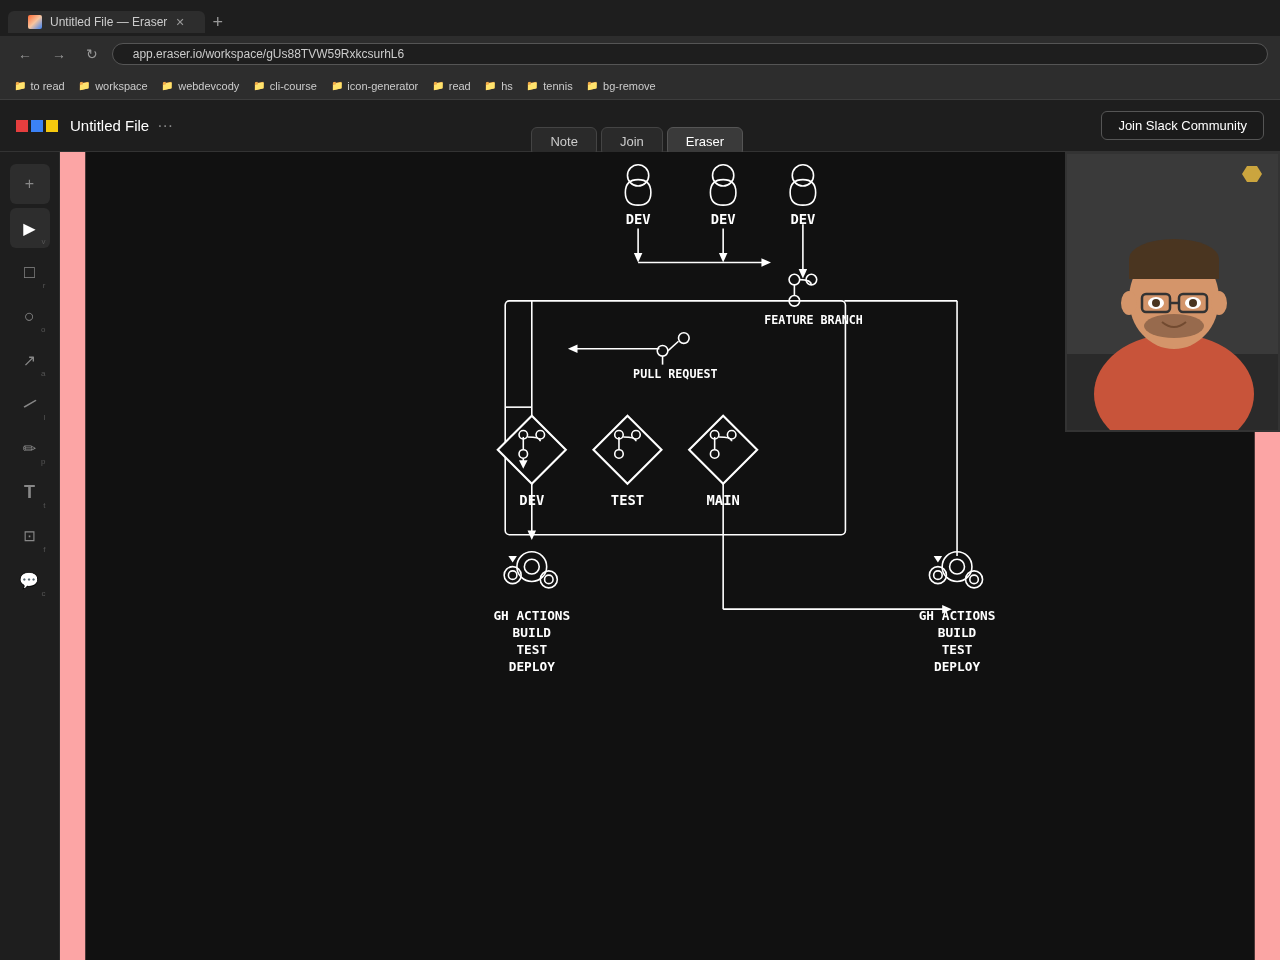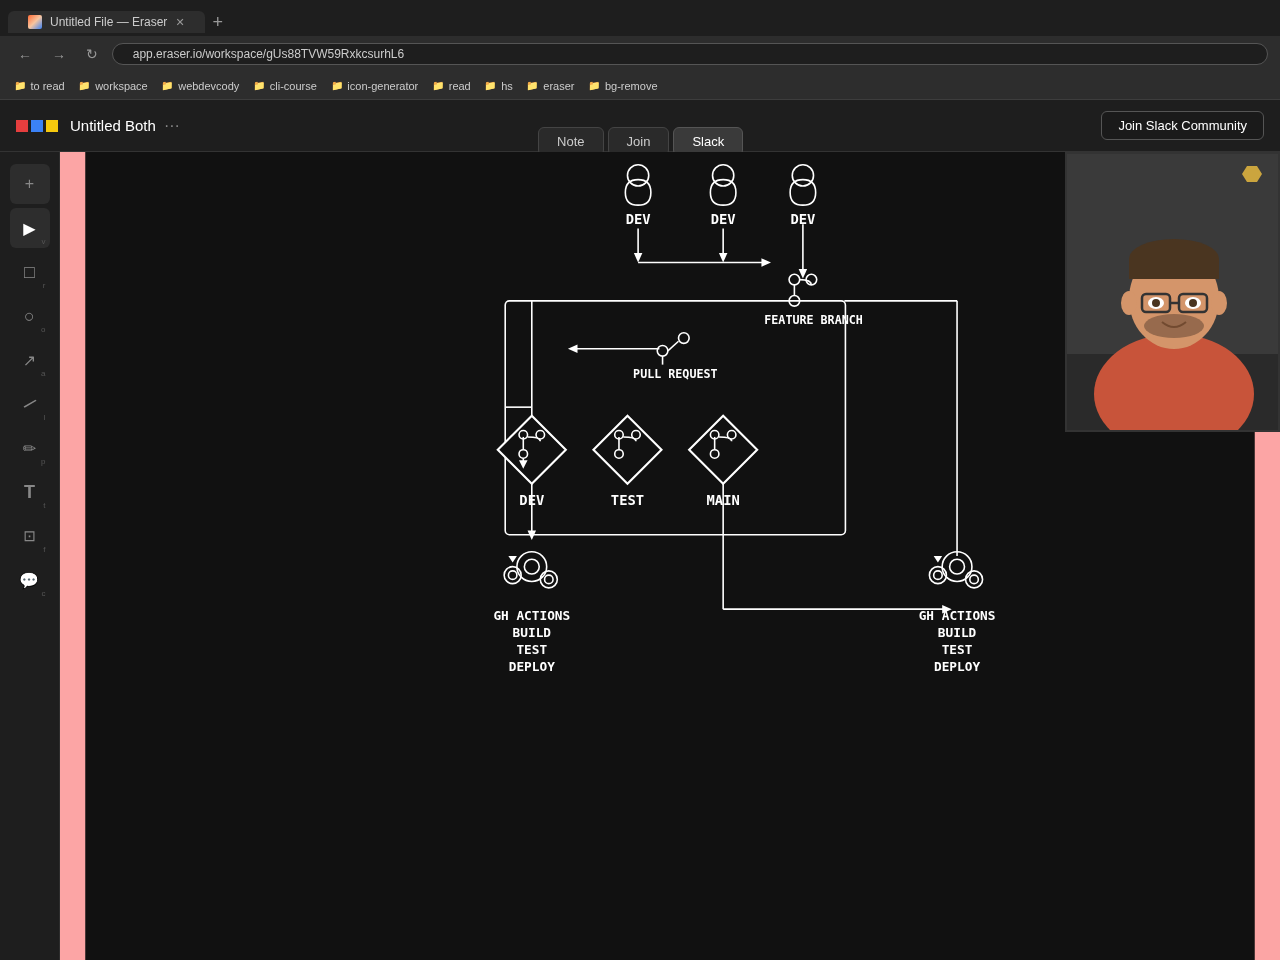--- a/index.html
+++ b/index.html
@@ -107,43 +107,43 @@
   <div class="bookmark">
     <span class="bookmark-icon folder-icon">📁</span>
     <span>read</span>
   </div>
   <div class="bookmark">
     <span class="bookmark-icon folder-icon">📁</span>
     <span>hs</span>
   </div>
   <div class="bookmark">
     <span class="bookmark-icon folder-icon">📁</span>
-    <span>eraser</span>
+    <span>tennis</span>
   </div>
   <div class="bookmark">
     <span class="bookmark-icon folder-icon">📁</span>
     <span>bg-remove</span>
   </div>
 </div>
 
 <div class="app-container">
 
   <div class="app-header">
     <div class="app-logo">
       <div class="logo-square logo-red"></div>
       <div class="logo-square logo-blue"></div>
       <div class="logo-square logo-yellow"></div>
     </div>
-    <span class="file-title">Untitled Both</span>
+    <span class="file-title">Untitled File</span>
     <span class="more-btn">···</span>
 
     <div class="header-center">
       <button class="view-btn">Note</button>
       <button class="view-btn">Join</button>
-      <button class="view-btn active">Slack</button>
+      <button class="view-btn active">Eraser</button>
     </div>
 
     <div class="header-right">
       <button class="slack-btn">Join Slack Community</button>
     </div>
   </div>
 
   <div class="main-layout">
 
     <div class="left-toolbar">

